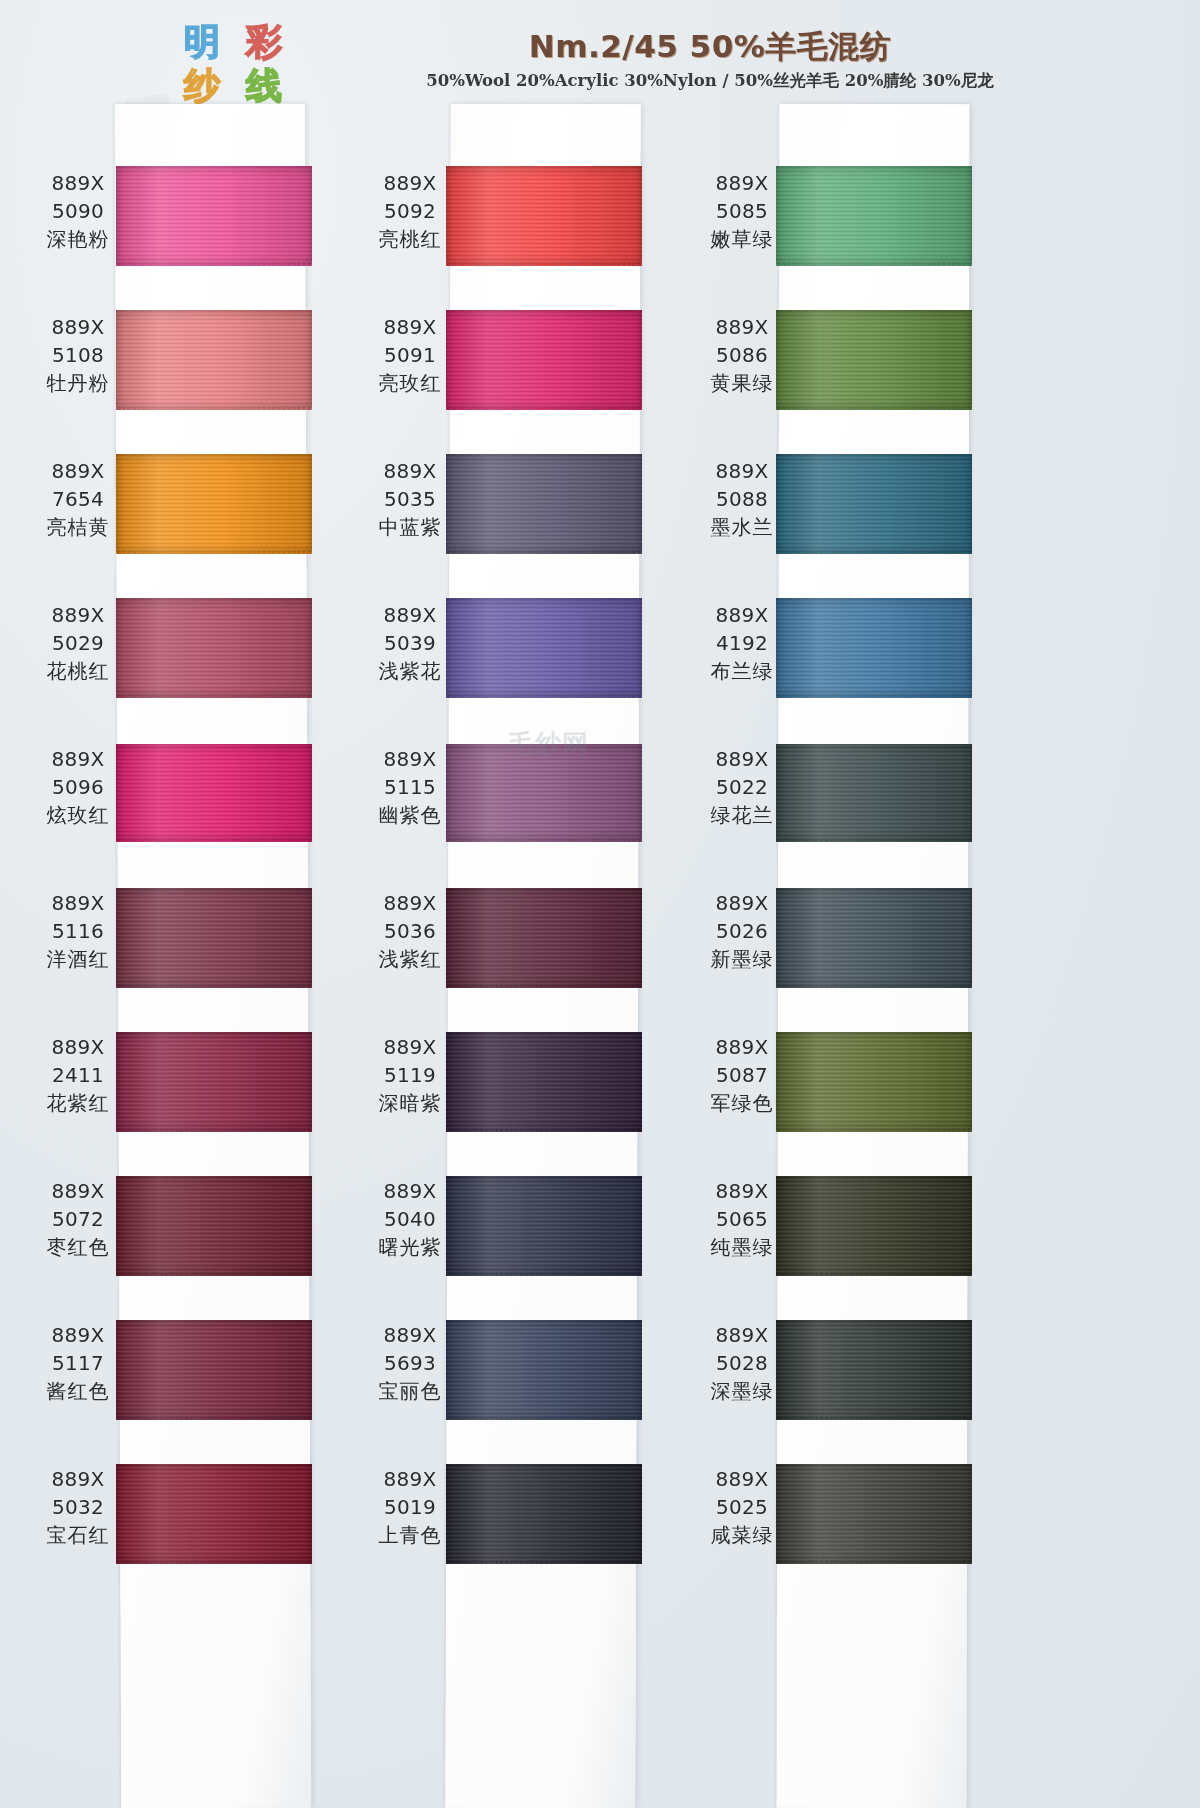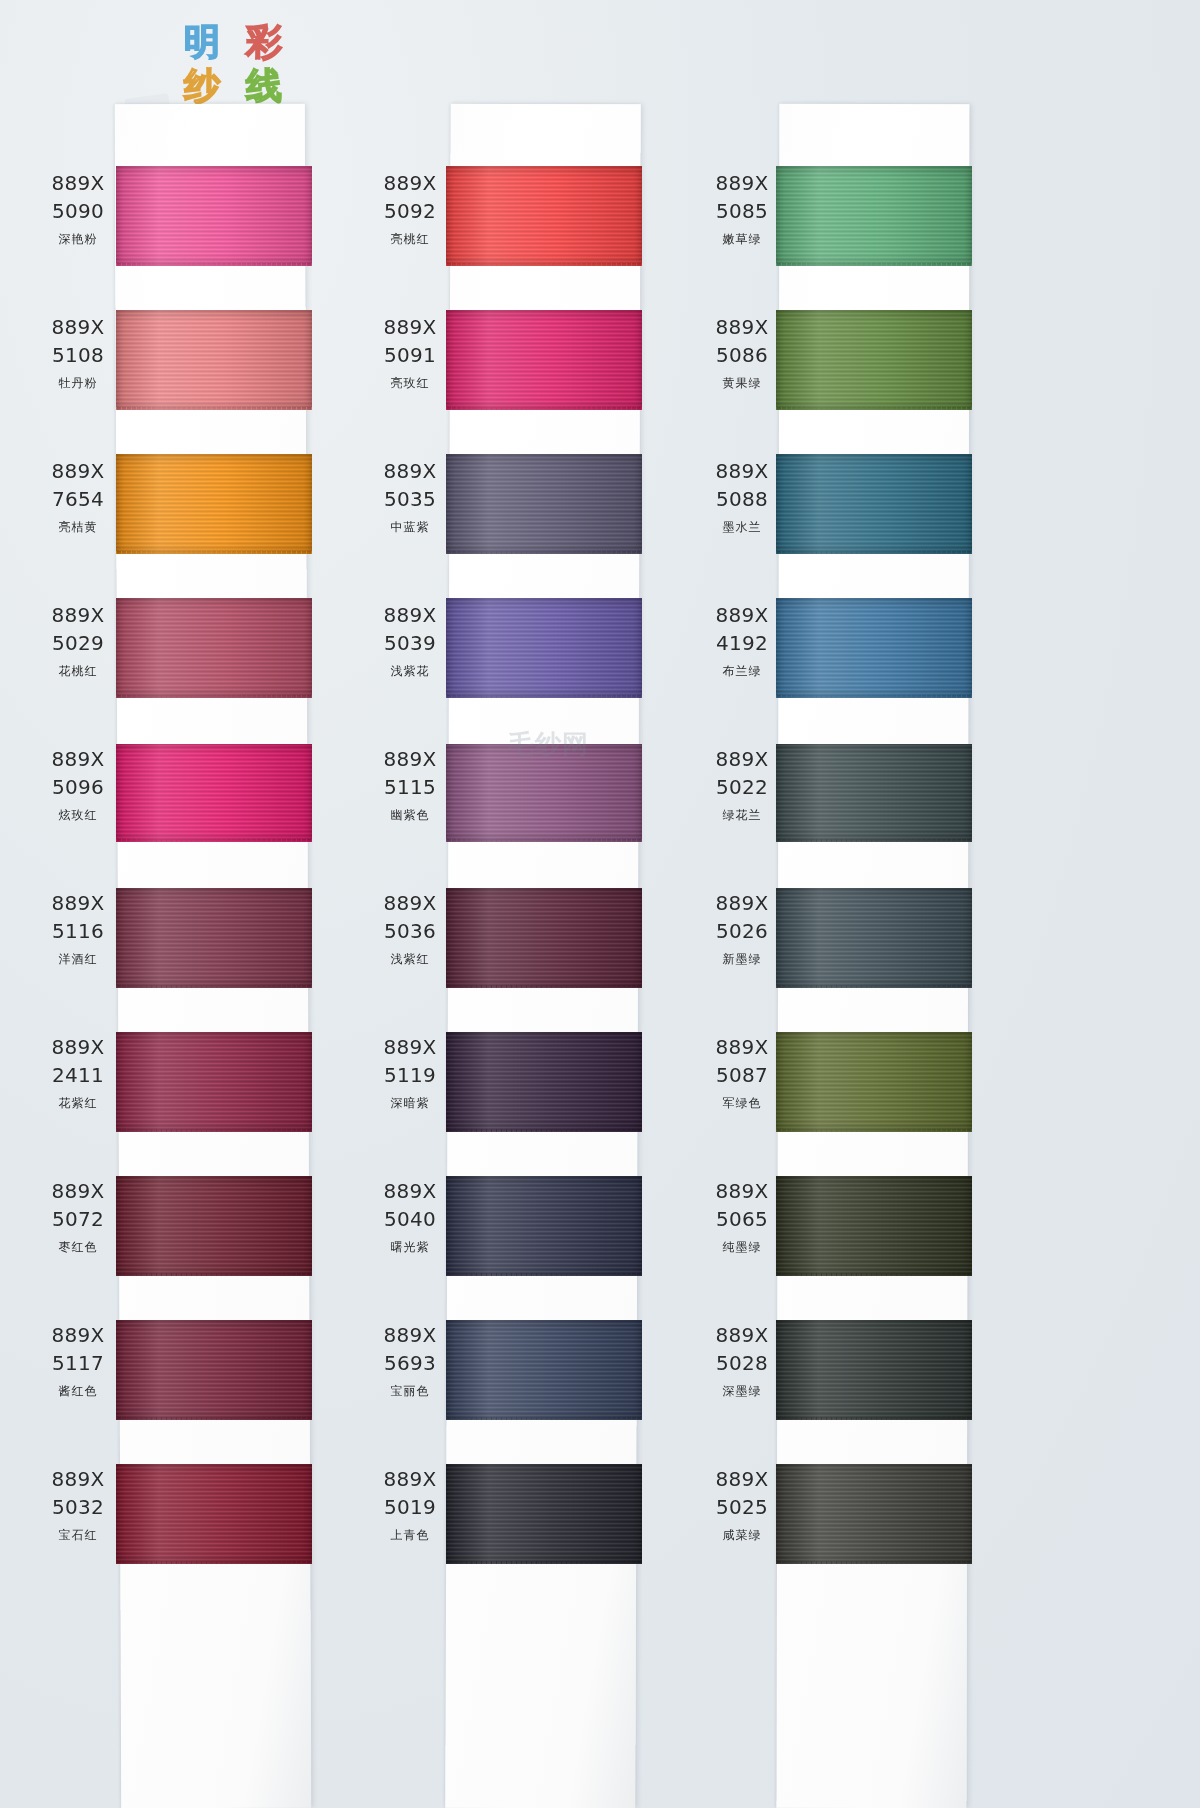--- a/index.html
+++ b/index.html
@@ -95,21 +95,21 @@
   .swatch .fuzz-t { top:-2px; }
   .swatch .fuzz-b { bottom:-2px; }
 
   
   .label {
     position:absolute; width:120px; text-align:center;
     font-family:"DejaVu Sans","Liberation Sans",sans-serif;
     color:#2b2b2b; line-height:28px;
   }
   .label .code, .label .num { font-size:20px; letter-spacing:.3px; }
-  .label .name { font-size:12px; letter-spacing:1px; }
+  .label .name { font-size:20px; letter-spacing:1px; }
   .lab-c1 { left:18px; }
   .lab-c2 { left:350px; }
   .lab-c3 { left:682px; }
 
   .watermark {
     position:absolute; left:508px; top:727px;
     font-family:"DejaVu Sans",sans-serif;
     font-size:26px; font-weight:bold; color:rgba(120,130,140,.22);
     letter-spacing:1px; pointer-events:none;
   }
@@ -125,20 +125,22 @@
 
 <div id="page">
 
   <div class="header">
     <div class="logo">
       <span class="logo-ch lg1">明</span>
       <span class="logo-ch lg2">彩</span>
       <span class="logo-ch lg3">纱</span>
       <span class="logo-ch lg4">线</span>
     </div>
+    <div class="title">Nm.2/45 50%羊毛混纺</div>
+    <div class="subtitle">50%Wool  20%Acrylic  30%Nylon  /  50%丝光羊毛  20%腈纶  30%尼龙</div>
   </div>
 
   <div class="tape"></div>
 
   <div class="col" id="col1">
     <div class="col-strip"></div>
   <div class="swatch" style="top: 62px; height: 100px; background: rgb(245, 82, 155); color: rgb(245, 82, 155);">
         <div class="fuzz-t"></div>
         <div class="yarn"></div>
         <div class="sheen"></div>

